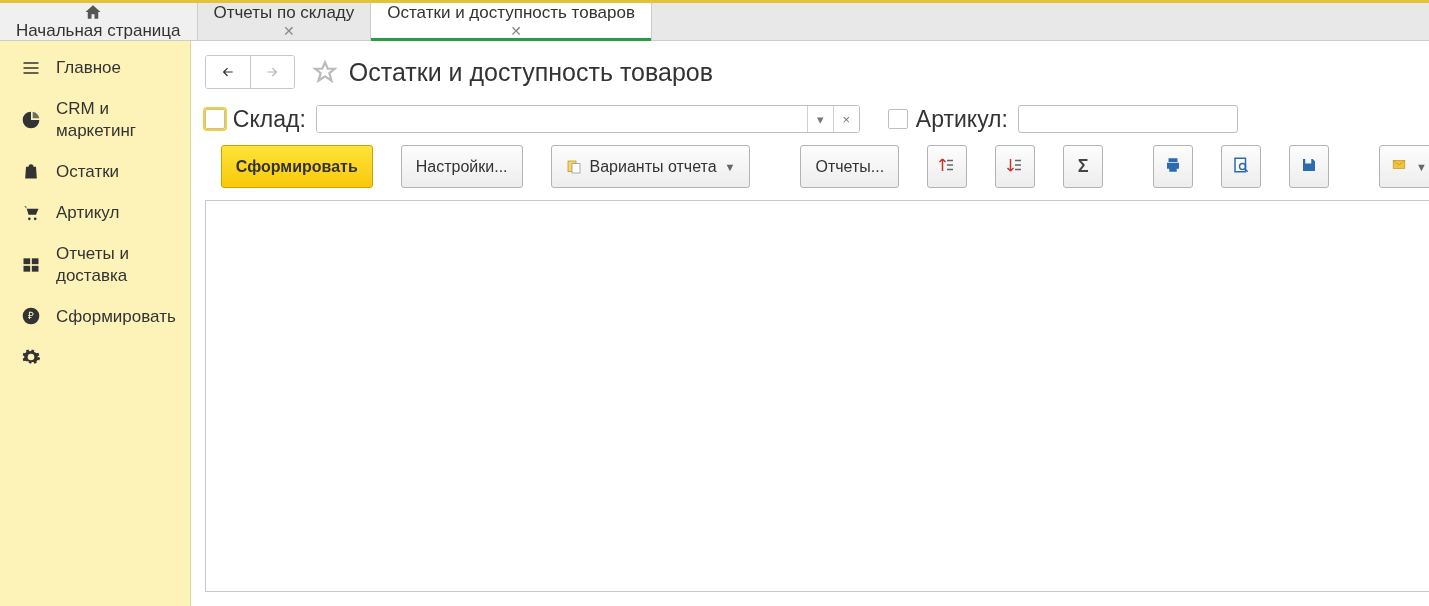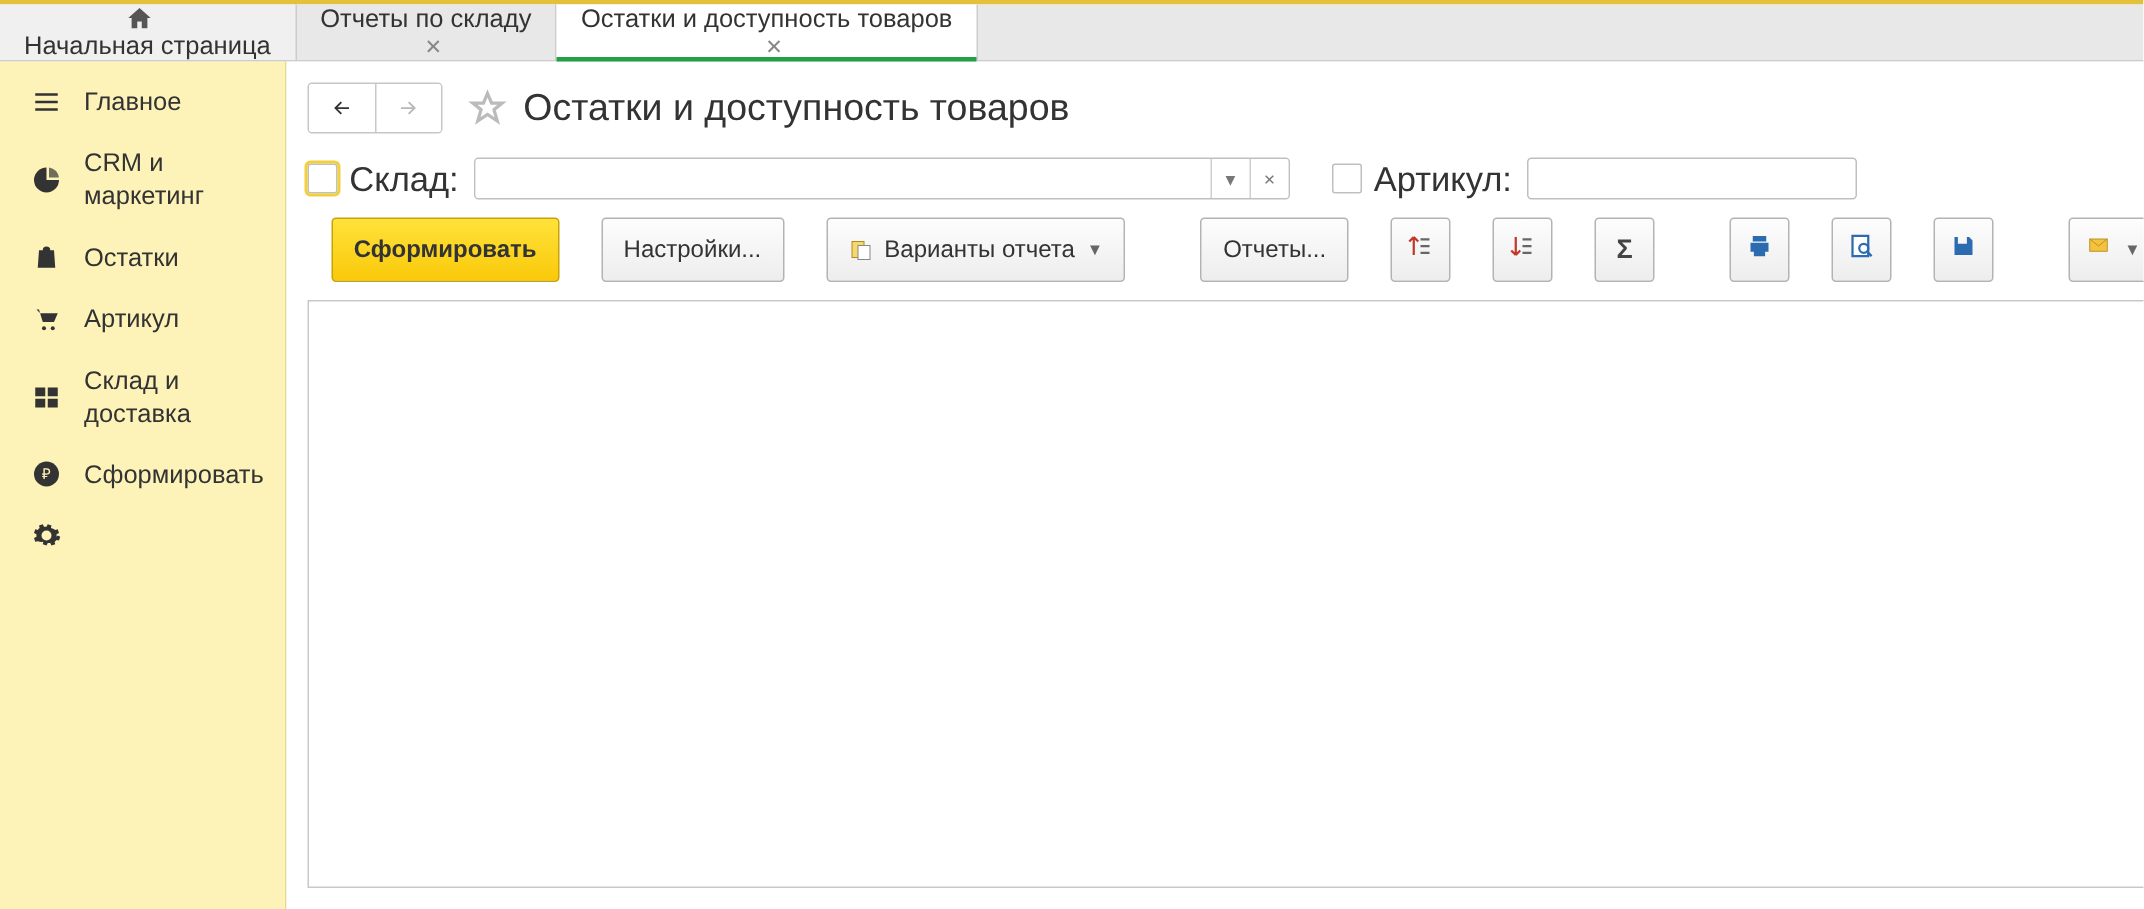--- a/index.html
+++ b/index.html
@@ -114,21 +114,21 @@
       </div>
       <div class="side-item">
         <span class="side-icon">
           <svg viewBox="0 0 24 24">
               <rect fill="#333" x="3" y="4" width="8" height="7"></rect>
               <rect fill="#333" x="13" y="4" width="8" height="7"></rect>
               <rect fill="#333" x="3" y="13" width="8" height="7"></rect>
               <rect fill="#333" x="13" y="13" width="8" height="7"></rect>
             </svg>
         </span>
-        <span class="side-text">Склад и доставка</span>
+        <span class="side-text">Отчеты и доставка</span>
       </div>
       <div class="side-item">
         <span class="side-icon">
           <svg viewBox="0 0 24 24">
               <circle fill="#333" cx="12" cy="12" r="10"></circle>
               <text x="12" y="16" text-anchor="middle" font-size="12" fill="#fdf3b8" font-family="Arial">₽</text>
             </svg>
         </span>
         <span class="side-text">Сформировать</span>
       </div>

